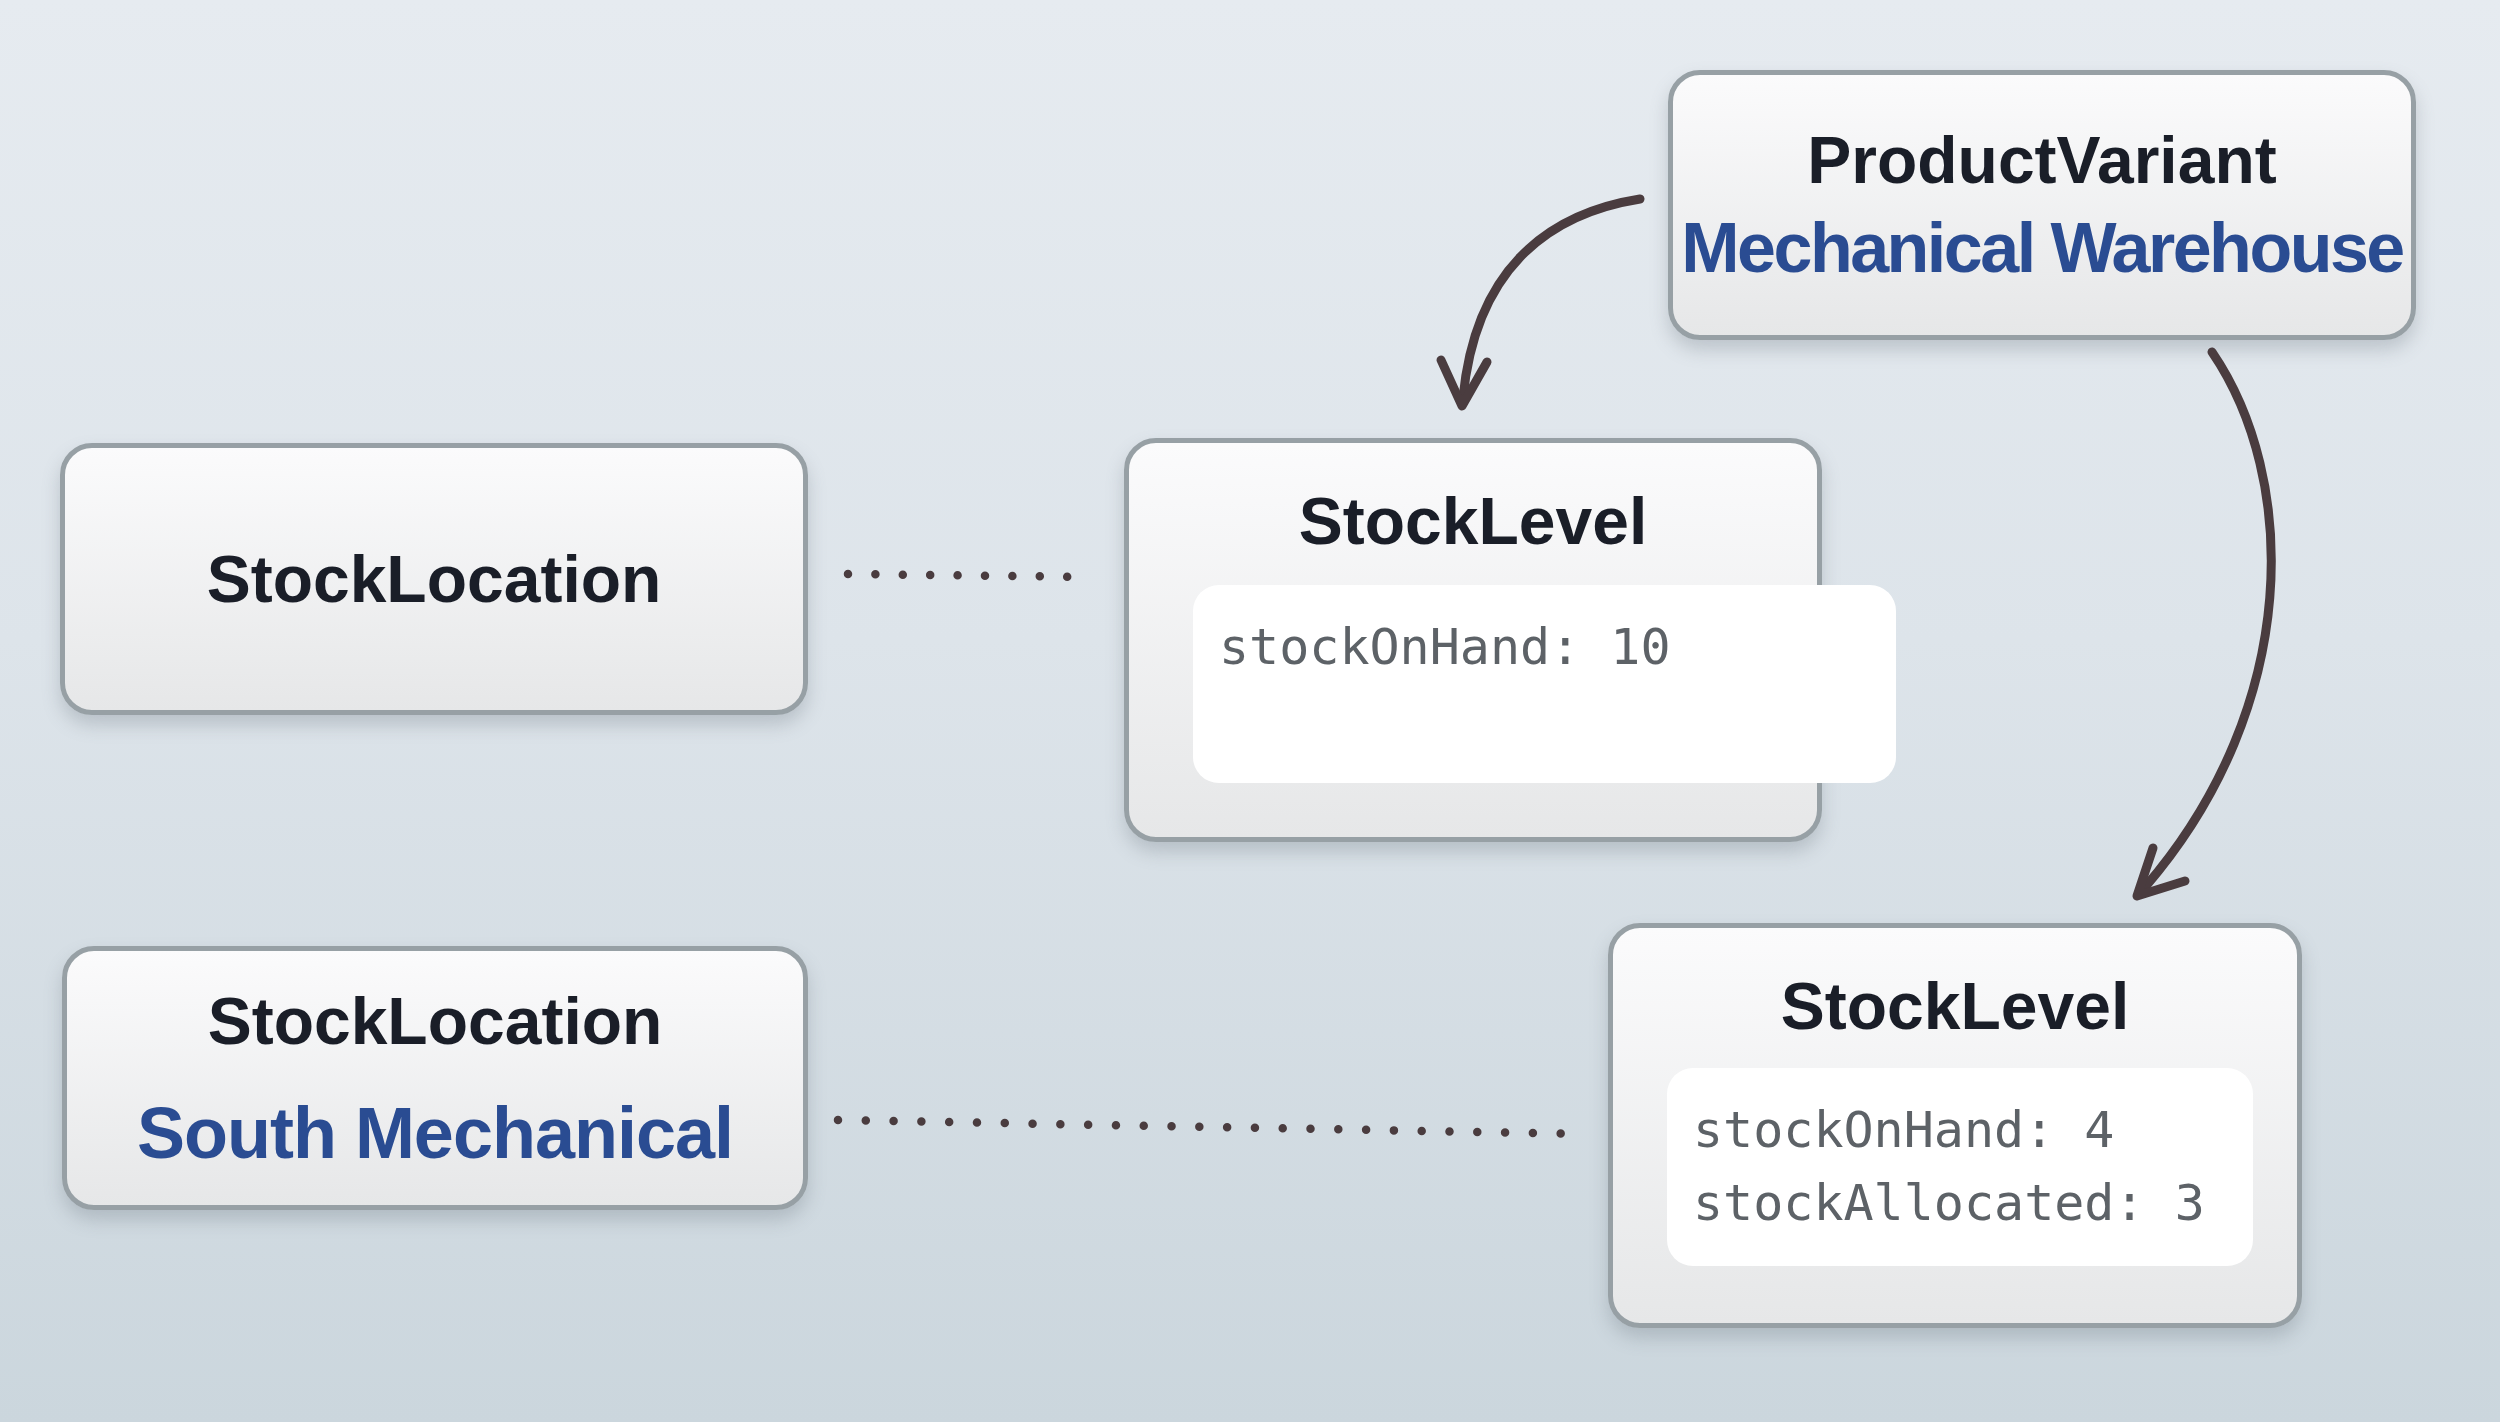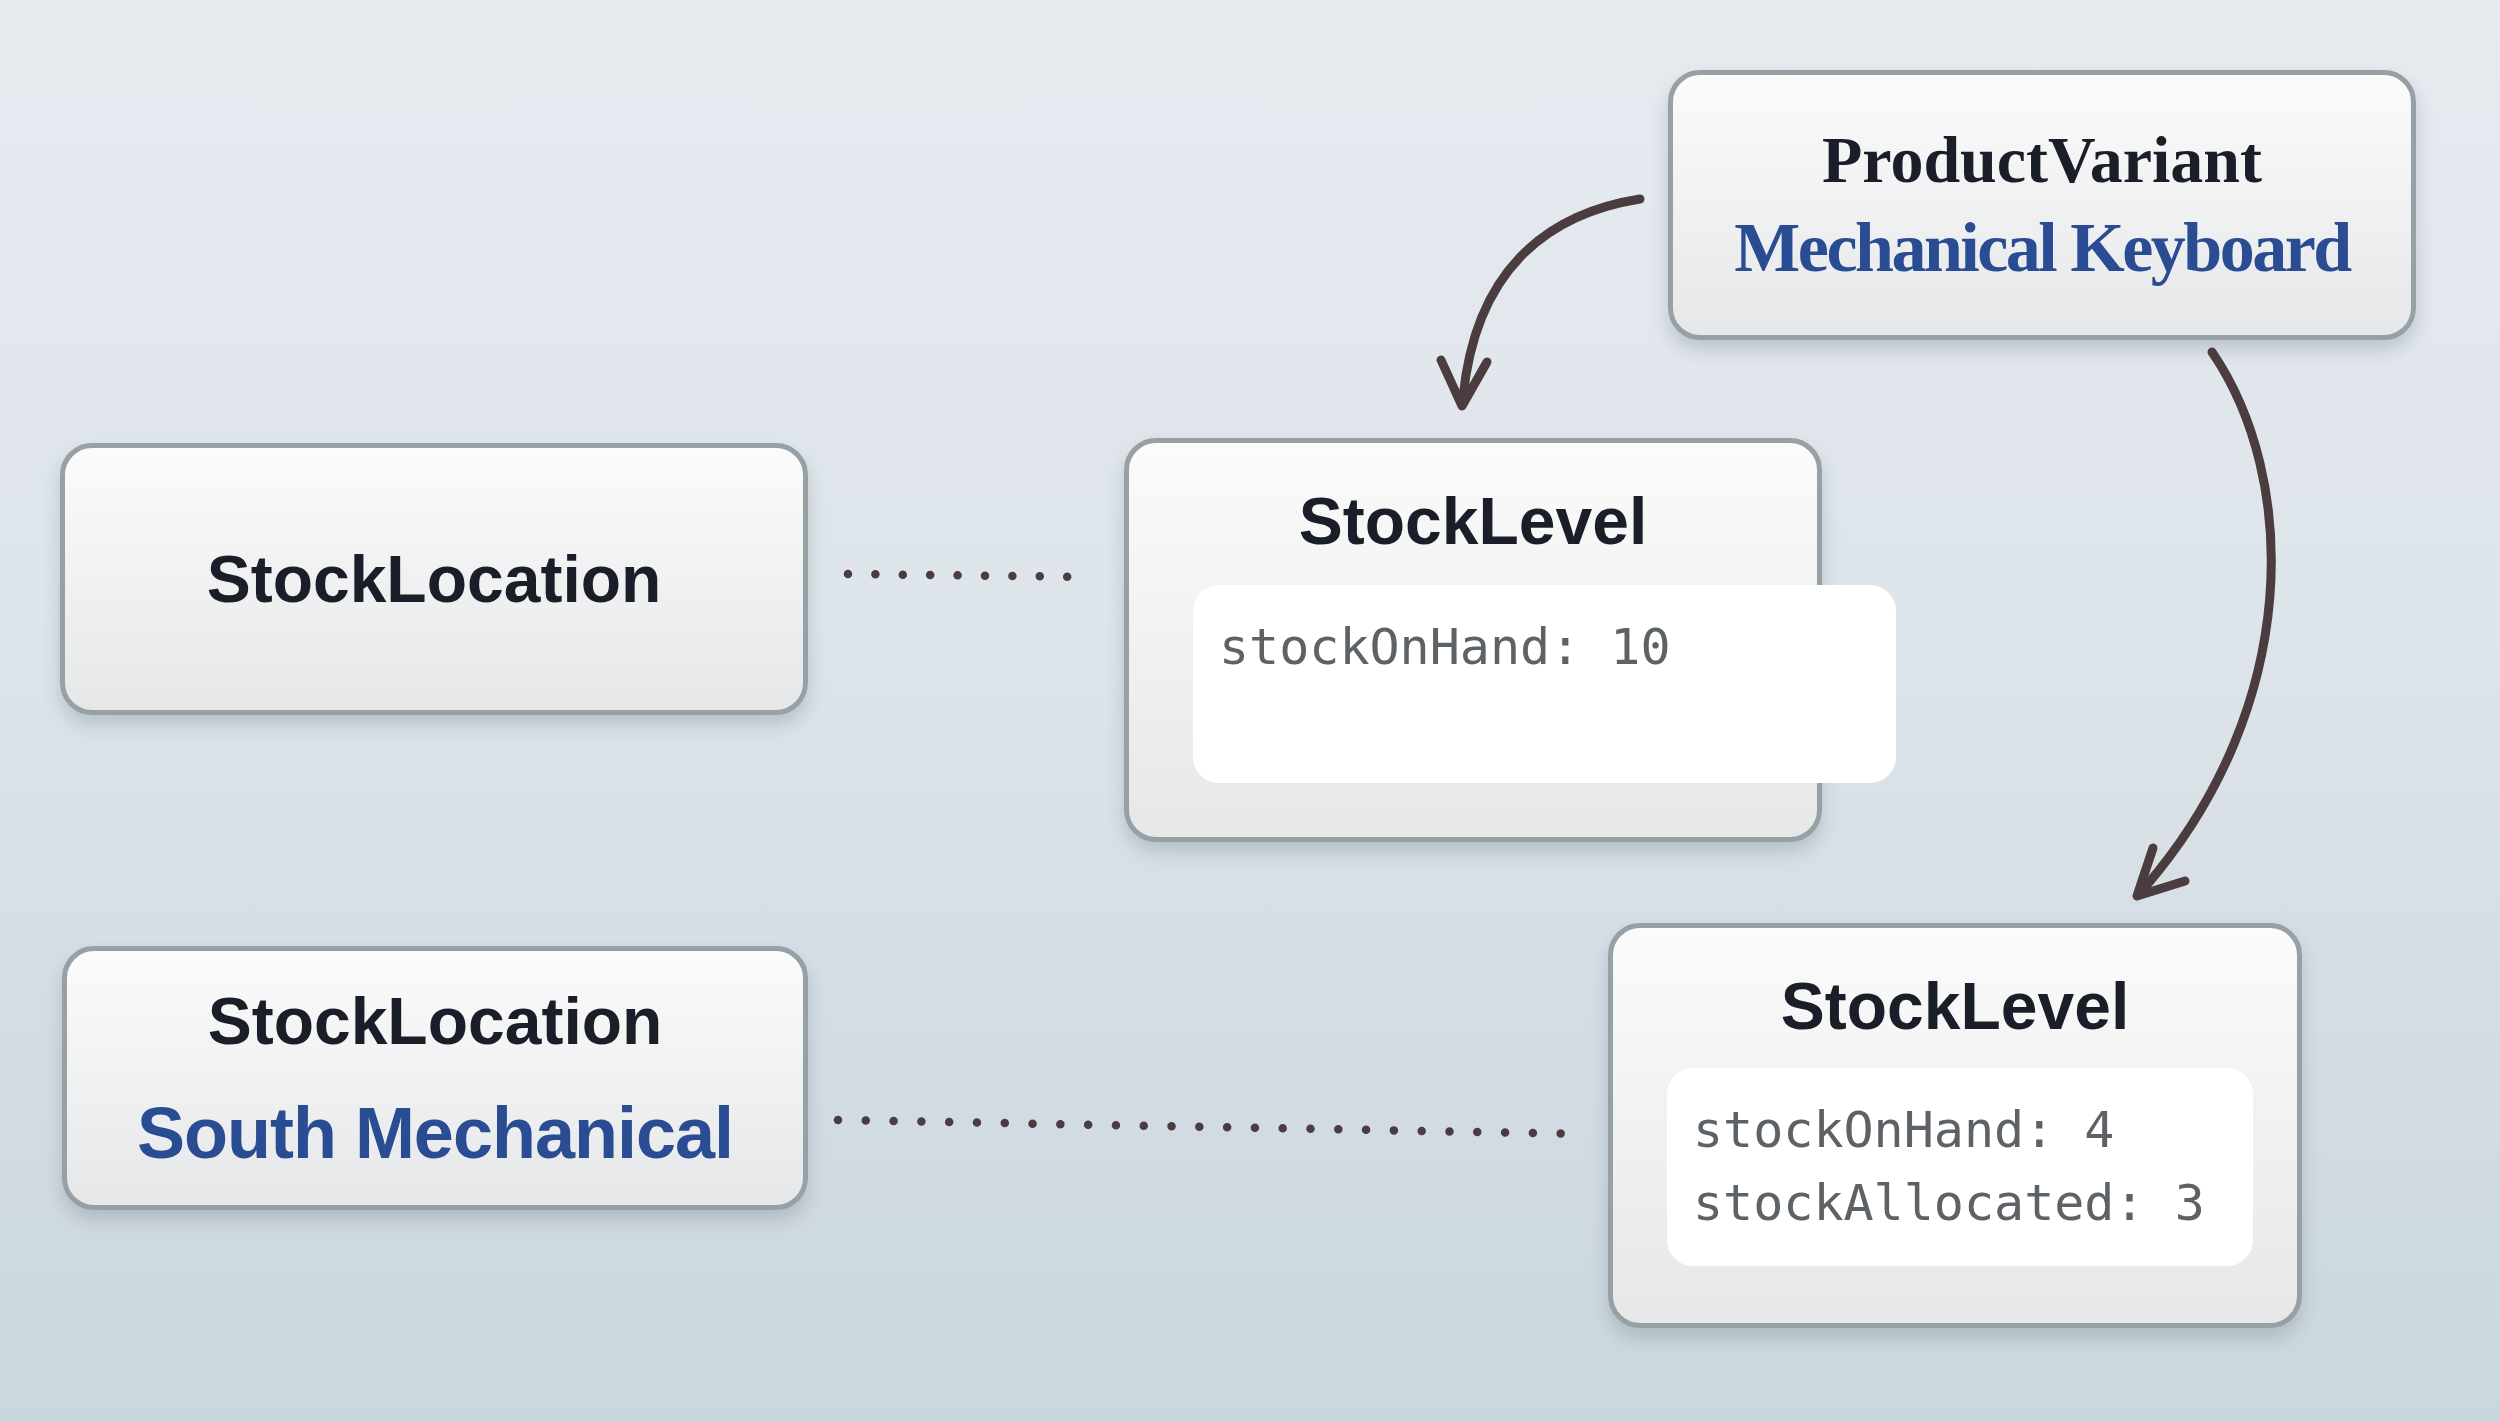--- a/index.html
+++ b/index.html
@@ -26,21 +26,21 @@
   .node-entity{justify-content:center;}
   .entity-type{
     font-size:66px;font-weight:bold;color:var(--title-color);
     line-height:66px;white-space:nowrap;
   }
   .entity-name{
     font-size:72px;font-weight:bold;color:var(--accent-blue);
     line-height:72px;white-space:nowrap;letter-spacing:-1px;
   }
   .entity-name.tight{letter-spacing:-2.5px;font-size:70px;}
-  .pv-gap{gap:19px;font-family:Liberation Serif, serif;}
+  .pv-gap{gap:19px;}
   .loc-gap{gap:43px;justify-content:center;}
   .node-stocklevel{justify-content:flex-start;padding-top:45px;}
   .fields-card{
     position:absolute;
     background:var(--inner-bg);
     border-radius:26px;
     padding:26px 0 26px 26px;
   }
   .field-line{
     font-family:"DejaVu Sans Mono", monospace;
@@ -58,21 +58,21 @@
     position:absolute;left:0;top:0;width:2500px;height:1422px;
     pointer-events:none;z-index:3;
   }
   .connector{stroke:var(--connector);fill:none;}
 </style>
 </head>
 <body>
 
 <div class="node node-entity pv-gap" id="pv-box">
   <div class="entity-type">ProductVariant</div>
-  <div class="entity-name tight">Mechanical Keyboard</div>
+  <div class="entity-name tight">Mechanical Warehouse</div>
 </div>
 
 <div class="node node-entity loc-gap" id="north-box">
   <div class="entity-type">StockLocation</div>
 </div>
 
 <div class="node node-entity loc-gap" id="south-box">
   <div class="entity-type">StockLocation</div>
   <div class="entity-name">South Mechanical</div>
 </div>

